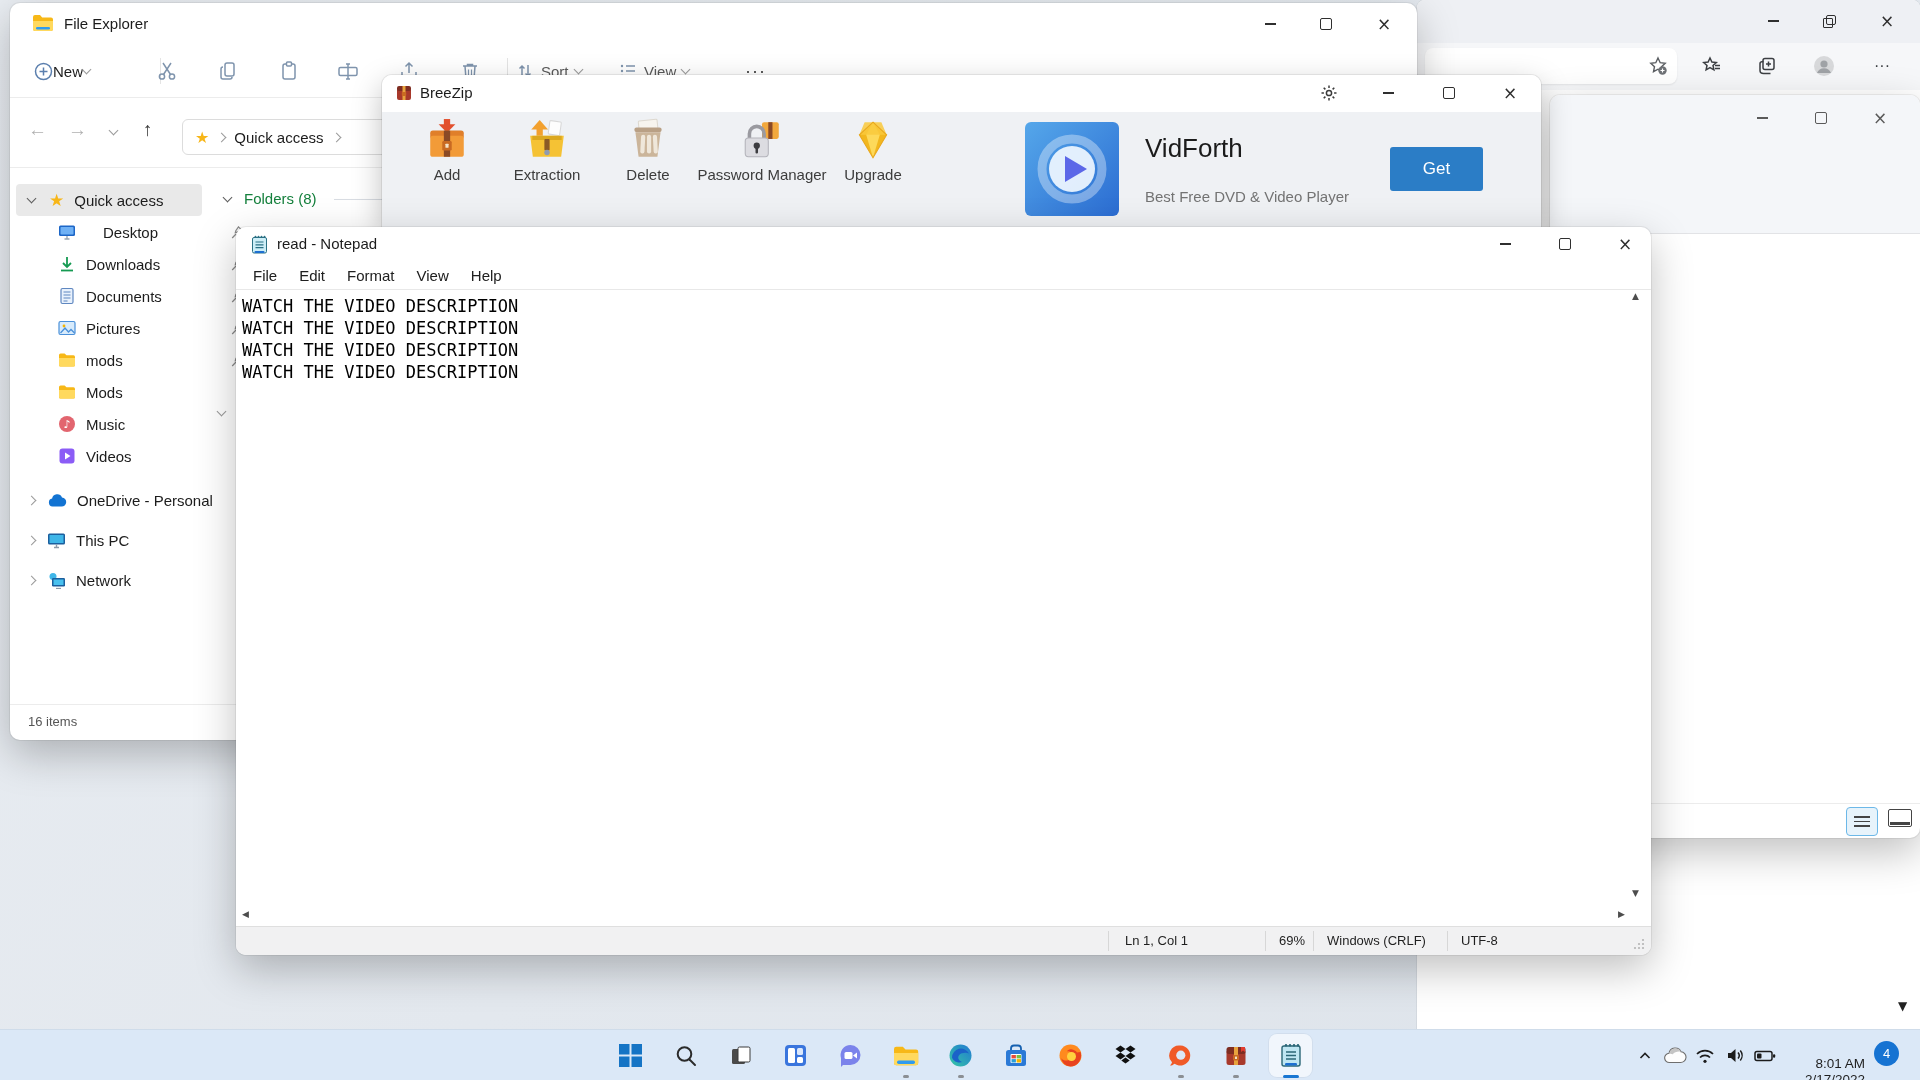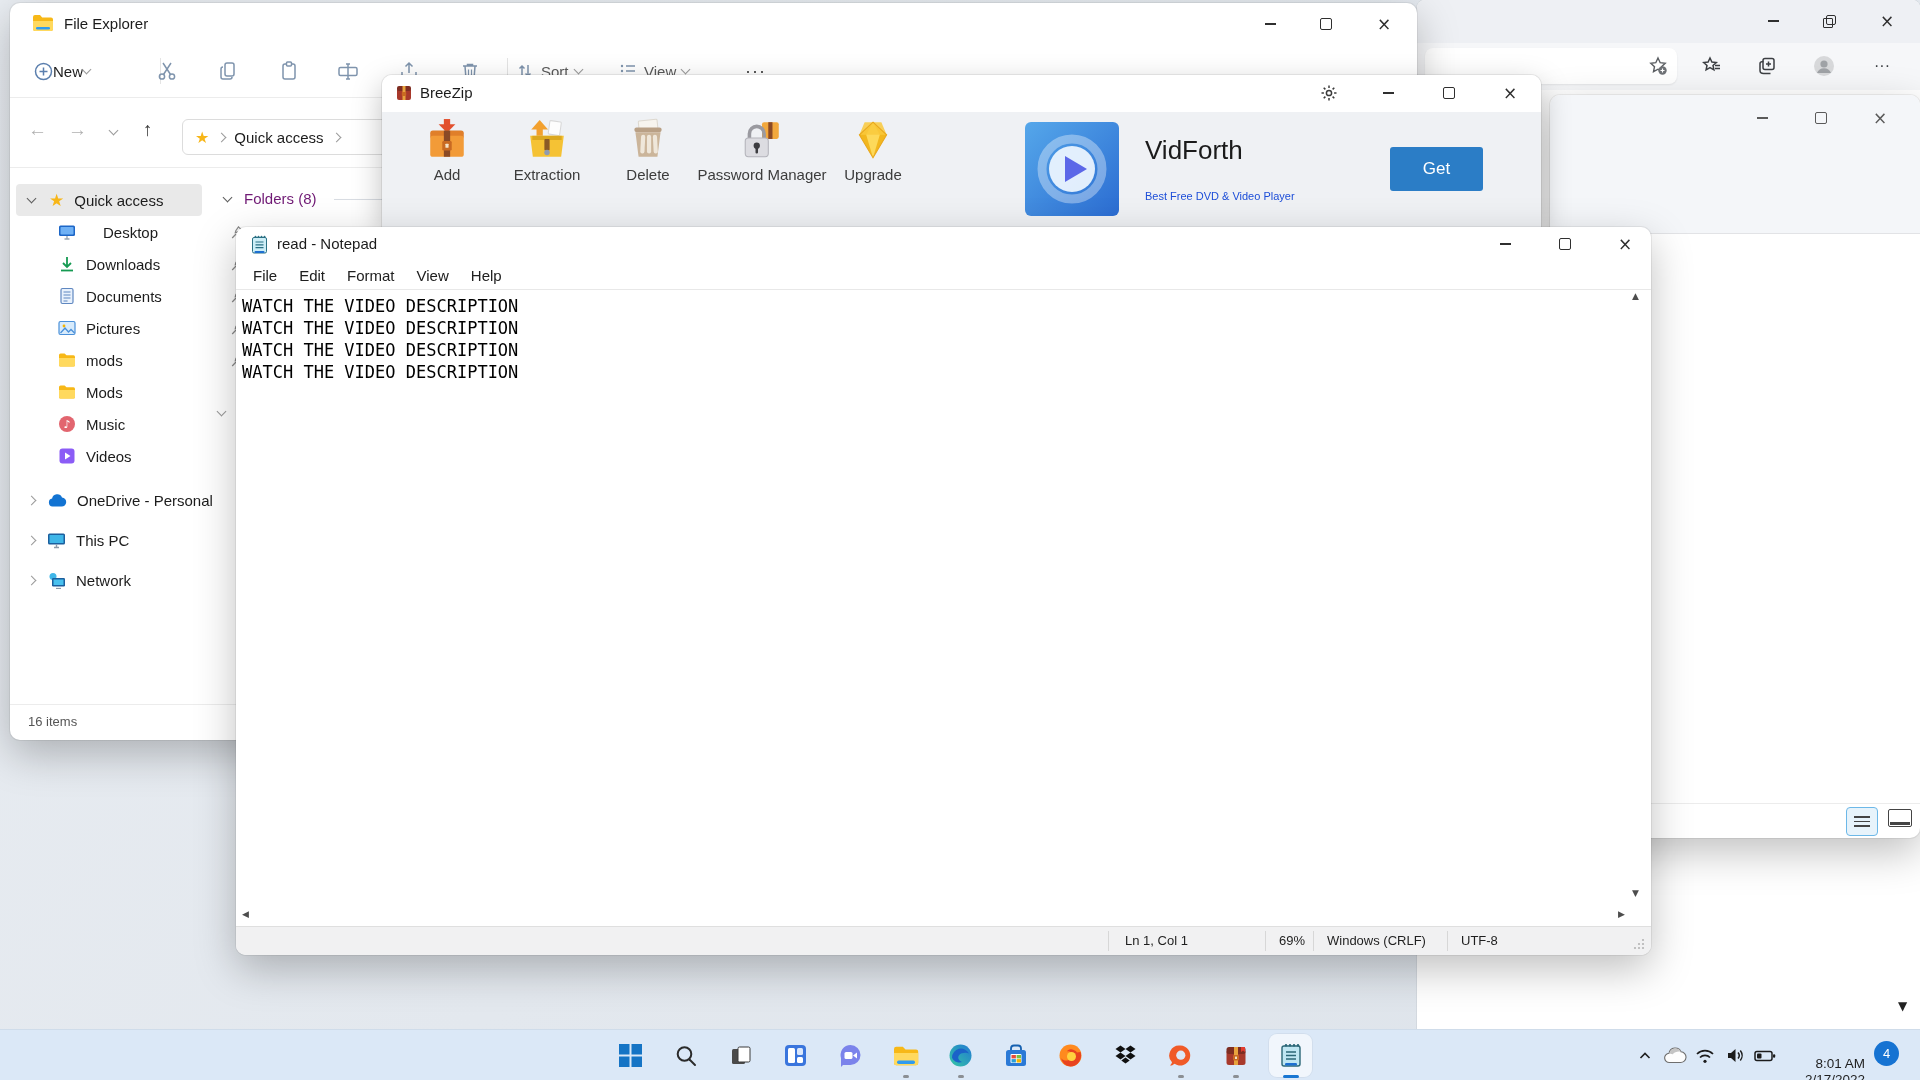--- a/index.html
+++ b/index.html
@@ -347,21 +347,21 @@
             <rect x="5" y="6" width="13" height="8.5" rx="1.2" fill="#1b5f9e"></rect>
             <rect x="6.5" y="7.5" width="10" height="5.5" fill="#49c1ef"></rect>
             <path d="M9 16.5h5" stroke="#8d9aa8" stroke-width="1.3"></path>
           </svg>
         <span>Network</span>
       </div>
     </div>
 
     <div class="abs" style="left:200px;top:165px;right:0;bottom:35px;">
       <span class="chev abs" style="left:14px;top:26px;"></span>
-      <span class="abs" style="left:34px;top:22px;font-size:15px;color:#701a75;">Folders (8)</span>
+      <span class="abs" style="left:34px;top:22px;font-size:15px;color:#15803d;">Folders (8)</span>
       <span class="abs" style="left:124px;top:31px;width:56px;height:1px;background:#d9dde3;"></span>
     </div>
 
     <div class="abs" style="left:0;right:0;bottom:0;height:35px;border-top:1px solid #ececec;border-radius:0 0 10px 10px;">
       <span class="statusline abs" style="left:18px;top:9px;">16 items</span>
     </div>
   </div>
 
   <div class="win" style="left:382px;top:75px;width:1159px;height:152px;border-radius:10px 10px 0 0;box-shadow:0 10px 30px rgba(0,0,0,.25),0 0 0 1px rgba(0,0,0,.07);overflow:hidden;">
     <div class="abs" style="left:0;top:0;right:0;height:37px;background:#fff;">
@@ -458,21 +458,21 @@
                 <stop offset="1" stop-color="#2b6cd2"></stop>
               </linearGradient>
             </defs>
           <rect x="0" y="0" width="94" height="94" rx="6" fill="url(#vf)"></rect>
           <circle cx="47" cy="47" r="30" fill="none" stroke="rgba(255,255,255,.35)" stroke-width="9"></circle>
           <circle cx="47" cy="47" r="23" fill="rgba(240,247,255,.92)"></circle>
           <polygon points="40,34 62,47 40,60" fill="#5b67e8"></polygon>
         </svg>
         <div style="margin-left:26px;">
           <div style="font-size:26px;color:#1b1b1b;">VidForth</div>
-          <div style="font-size:11px;color:#1d4ed8;margin-top:24px;white-space:nowrap;">Best Free DVD &amp; Video Player</div>
+          <div style="font-size:15px;color:#737373;margin-top:24px;white-space:nowrap;">Best Free DVD &amp; Video Player</div>
         </div>
         <div style="margin-left:auto;margin-right:48px;width:93px;height:44px;background:#2b7dc6;border-radius:3px;color:#fff;font-size:17px;display:flex;align-items:center;justify-content:center;">Get</div>
       </div>
     </div>
   </div>
 
   <div class="win shadow" style="left:236px;top:227px;width:1415px;height:728px;border-radius:10px;">
     <div class="abs" style="left:0;top:0;right:0;height:34px;padding-left:32px;">
       <svg class="abs" style="left:15px;top:8px;" width="17" height="19" viewBox="0 0 17 19">
           <rect x="1.5" y="2.5" width="14" height="15.5" rx="1.5" fill="#cdeef7" stroke="#2b7185"></rect>

